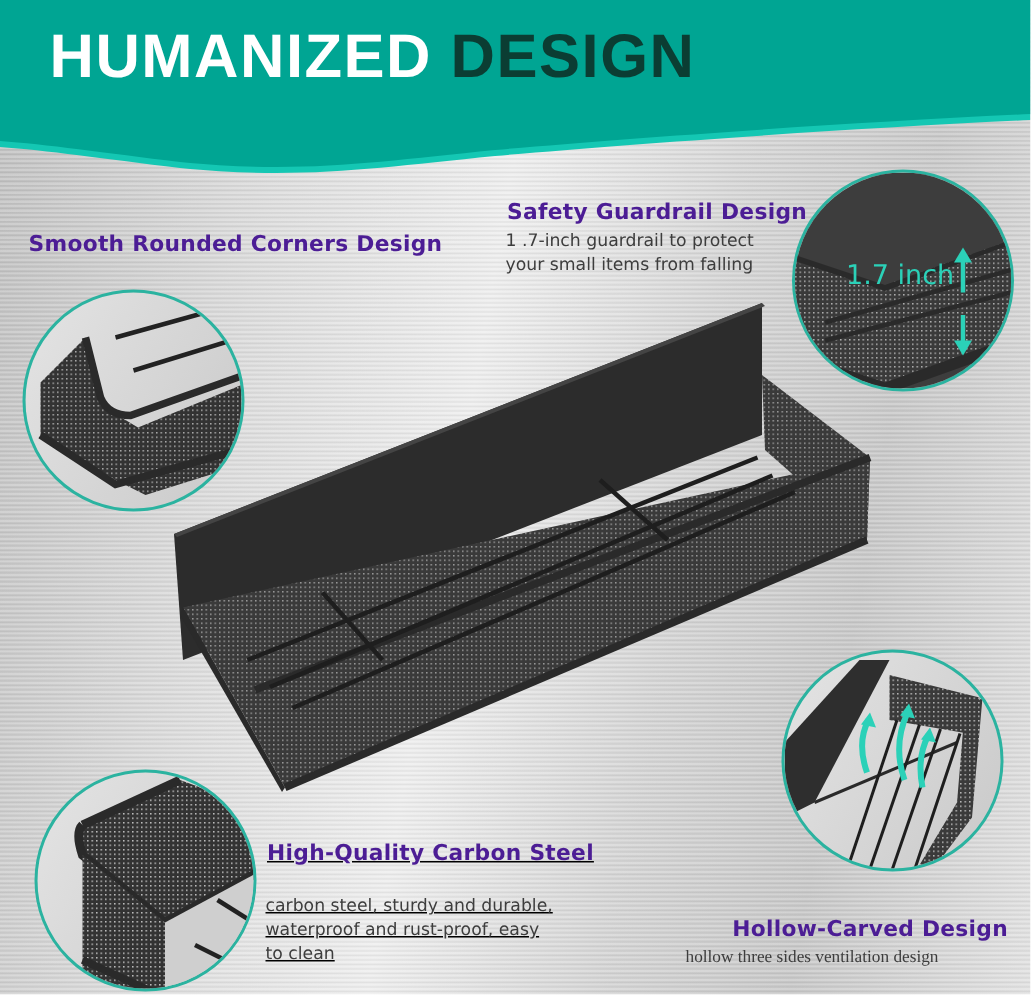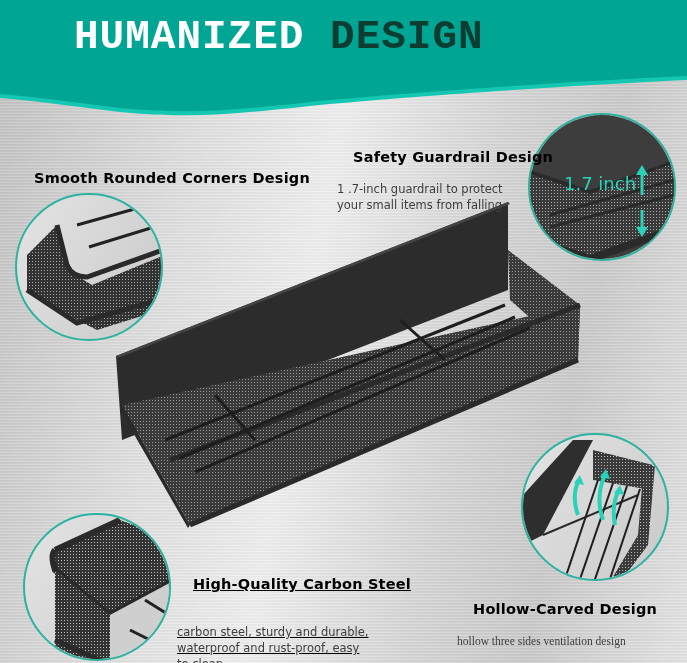--- a/index.html
+++ b/index.html
@@ -2,25 +2,25 @@
 <html><head>
 <meta charset="utf-8">
 <style>
   html,body{margin:0;padding:0;}
   body{width:687px;height:663px;overflow:hidden;position:relative;font-family:"DejaVu Sans","Liberation Sans",sans-serif;}
   .bg{position:absolute;inset:0;
     background:
       repeating-linear-gradient(0deg, rgba(255,255,255,0.18) 0px, rgba(255,255,255,0.18) 1px, rgba(0,0,0,0.05) 2px, rgba(0,0,0,0) 3px),
       linear-gradient(100deg,#bfbfbf 0%,#dcdcdc 25%,#eeeeee 45%,#d4d4d4 65%,#c8c8c8 80%,#e2e2e2 100%);}
   .banner{position:absolute;left:0;top:0;width:687px;height:130px;}
-  .title{position:absolute;left:33px;top:12px;font-family:Liberation Mono, monospace;font-weight:bold;font-size:41px;letter-spacing:1px;white-space:nowrap;line-height:50px;margin-left:41px;}
+  .title{position:absolute;left:33px;top:12px;font-family:Liberation Sans, sans-serif;font-weight:bold;font-size:41px;letter-spacing:1px;white-space:nowrap;line-height:50px;}
   .title .w{color:#ffffff;}
   .title .d{color:#0b3d33;}
   .feat{position:absolute;}
-  .feat h3{margin:16px;font-family:"DejaVu Sans",sans-serif;font-weight:bold;font-size:14.5px;color:#000000;letter-spacing:0.2px;white-space:nowrap;}
+  .feat h3{margin:1px;font-family:"DejaVu Sans",sans-serif;font-weight:bold;font-size:14.5px;color:#4c1d95;letter-spacing:0.2px;white-space:nowrap;}
   .feat p{margin:2px 0 0 0;font-family:"DejaVu Sans",sans-serif;font-size:11.5px;line-height:16px;color:#3d3d3d;white-space:nowrap;}
   .circle{position:absolute;border-radius:50%;border:2px solid #2bb3a0;overflow:hidden;
     background:linear-gradient(120deg,#e4e4e4,#c9c9c9);}
   svg{display:block;}
 </style>
 </head>
 <body>
 
 <div class="bg"></div>
 
@@ -158,18 +158,18 @@
 <div class="feat" style="left:177px;top:560px;text-decoration:underline;">
   <h3>High-Quality Carbon Steel</h3>
   <p>
     <br>
     <span>carbon steel, sturdy and durable,</span><br>
     <span>waterproof and rust-proof, easy</span><br>
     <span>to clean</span>
   </p>
 </div>
 
-<div class="feat" style="left:457px;top:585px;text-align:right;width:216px;">
+<div class="feat" style="left:457px;top:611px;text-align:right;width:216px;">
   <h3 style="text-align:right;">Hollow-Carved Design</h3>
   <p style="text-align:left;margin-left:0;font-family:Liberation Serif, serif;">
     <span>hollow three sides ventilation design</span><br>
   </p>
 </div>
 
 </body></html>

